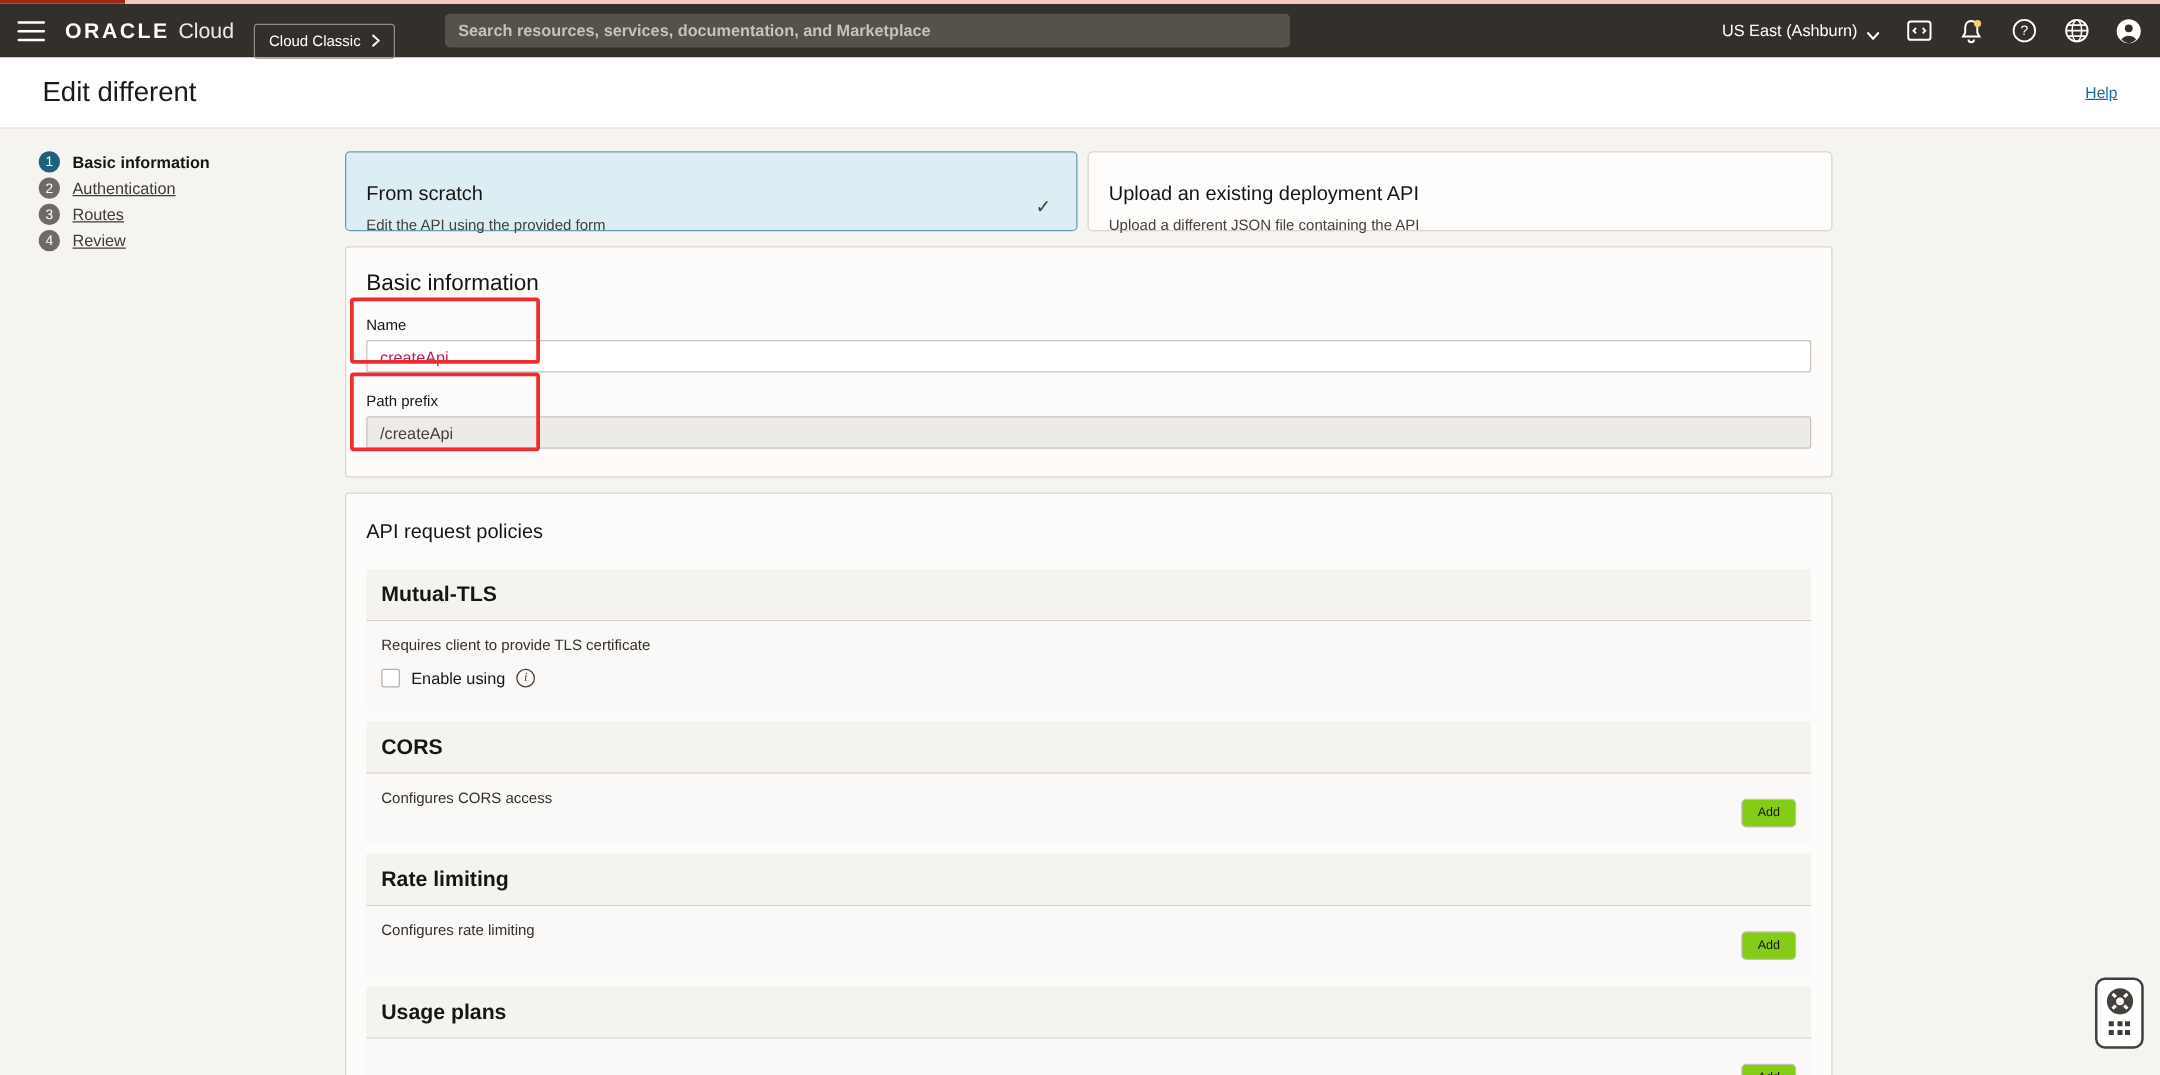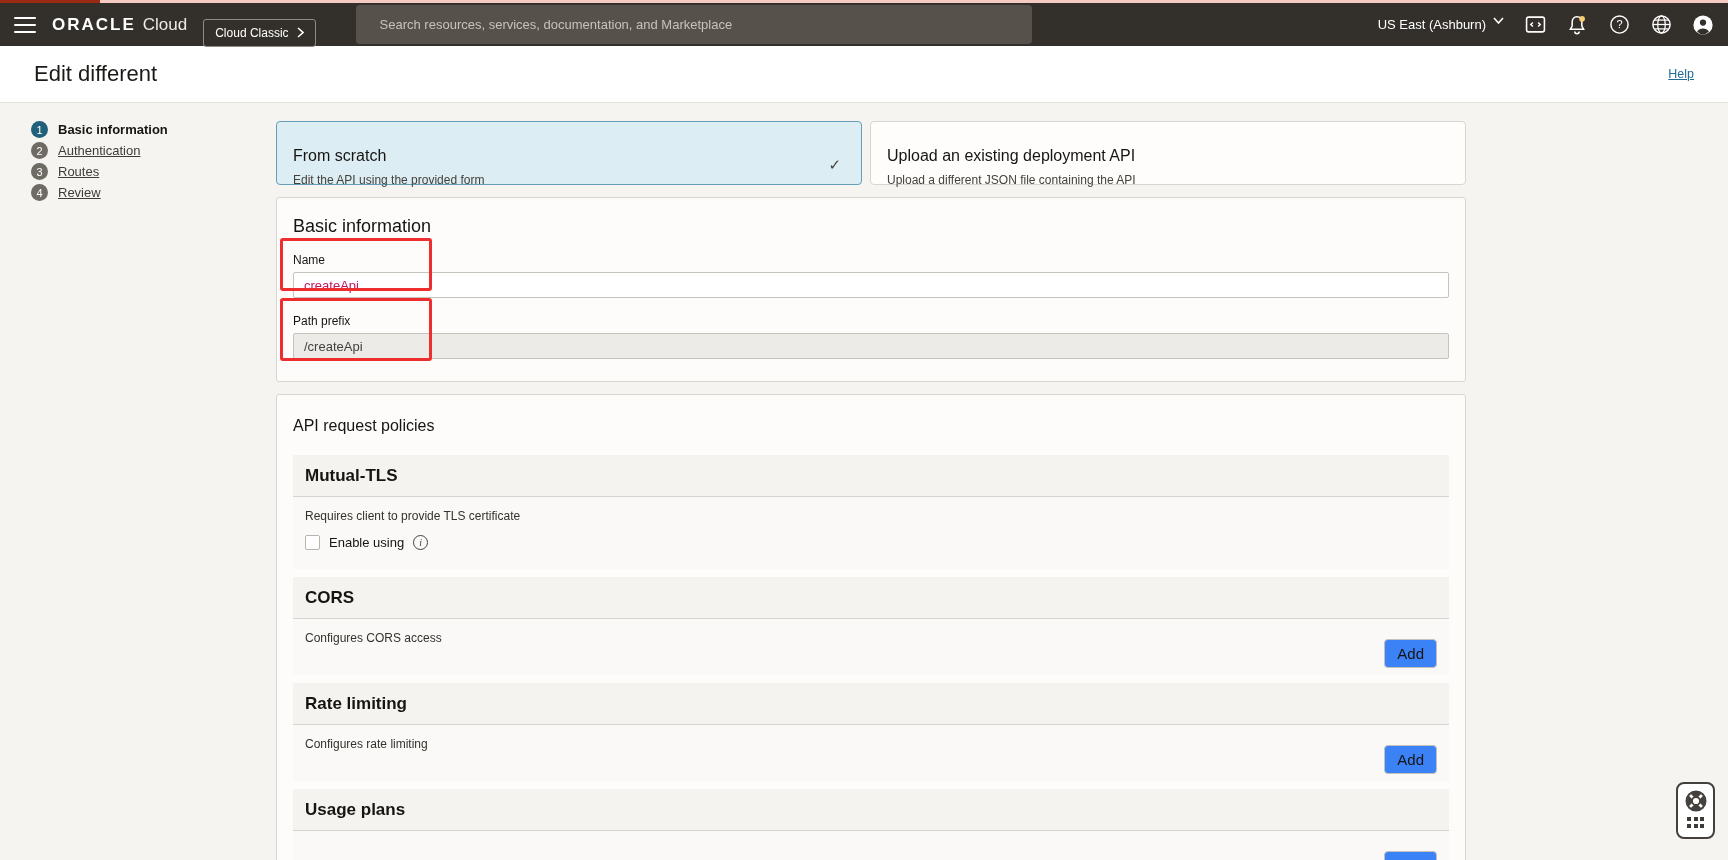--- a/index.html
+++ b/index.html
@@ -12,25 +12,25 @@
 
   
   .topbar { height:43px; background:#33302b; display:flex; align-items:center; padding:0 14px; }
   .hamburger { width:22px; height:16px; display:flex; flex-direction:column; justify-content:space-between; cursor:pointer; margin-right:16px; }
   .hamburger span { display:block; height:2px; background:#fff; border-radius:1px; }
   .brand { display:flex; align-items:baseline; margin-right:16px; white-space:nowrap; }
   .brand-bold { color:#fff; font-weight:bold; font-size:17px; letter-spacing:2px; }
   .brand-reg  { color:#eceae6; font-size:17px; font-weight:300; margin-left:7px; }
   .classic-btn { display:flex; align-items:center; gap:8px; border:1px solid #8f8b84; border-radius:3px;
                  color:#fff; font-size:12px; padding:6px 11px; cursor:pointer; background:transparent; white-space:nowrap;margin-top:16px; }
-  .search-input { width:676px; height:39px; background:#56524b; border:none; border-radius:4px;
-                  color:#ccc8c1; font-size:13px; padding:0 24px; margin-left:40px; outline:none; }
+  .search-input { width:676px; height:27px; background:#56524b; border:none; border-radius:4px;
+                  color:#ccc8c1; font-size:13px; padding:0 11px; margin-left:40px; outline:none;font-weight:bold; }
   .search-input::placeholder { color:#c7c2bb; }
   .topbar-right { margin-left:auto; display:flex; align-items:center; gap:20px; }
-  .region { display:flex; align-items:flex-start; gap:7px; color:#fff; font-size:13px; cursor:pointer; white-space:nowrap; }
+  .region { display:flex; align-items:flex-end; gap:7px; color:#fff; font-size:13px; cursor:pointer; white-space:nowrap; }
   .tb-icon { width:22px; height:22px; display:flex; align-items:center; justify-content:center; cursor:pointer; position:relative; }
 
   
   .page-header { height:57px; background:#fff; display:flex; align-items:center; padding:0 34px;
                  border-bottom:1px solid #e3e0dc; }
   .page-title { font-size:22px; font-weight:400; color:#1c1a17; }
   .help-link  { margin-left:auto; font-size:12.5px; color:#1f6b94; text-decoration:underline; cursor:pointer; }
 
   
   .content { position:relative; height:757px; }
@@ -80,22 +80,22 @@
   .psec-body { background:#faf9f7; padding:12px; position:relative; }
   .psec-body.mtls { height:72px; }
   .psec-body.with-add { height:56px; }
   .psec-desc { font-size:12px; color:#35312c; }
   .chk-row { margin-top:12px; display:flex; align-items:center; gap:9px; }
   .chk { width:15px; height:15px; border:1px solid #b9b4ad; border-radius:2px; background:#fff; cursor:pointer; }
   .chk-label { font-size:13px; color:#161513; }
   .info-icon { width:15px; height:15px; border:1px solid #45413c; border-radius:50%; color:#45413c;
                font-size:10px; font-style:italic; font-family:"Liberation Serif", serif;
                display:flex; align-items:center; justify-content:center; cursor:pointer; }
-  .add-btn { position:absolute; right:12px; top:20px; padding:5px 12px; font-size:15px; color:#161513;
-             background:#3b82f6; border:1px solid #c5c0b9; border-radius:4px; cursor:pointer;
+  .add-btn { position:absolute; right:12px; top:20px; padding:5px 12px; font-size:10px; color:#161513;
+             background:#84cc16; border:1px solid #c5c0b9; border-radius:4px; cursor:pointer;
              font-family:"Liberation Sans", sans-serif; }
 
   
   .float-widget { position:absolute; left:1676px; top:782px; width:39px; height:57px; background:#fff;
                   border:2px solid #44403b; border-radius:8px; display:flex; flex-direction:column;
                   align-items:center; padding-top:5px; cursor:pointer; }
   .dots-grid { display:grid; grid-template-columns:repeat(3,4px); grid-gap:2.5px; margin-top:4px; }
   .dots-grid i { width:4px; height:4px; background:#3f3b36; display:block; }
 </style>
 </head>

